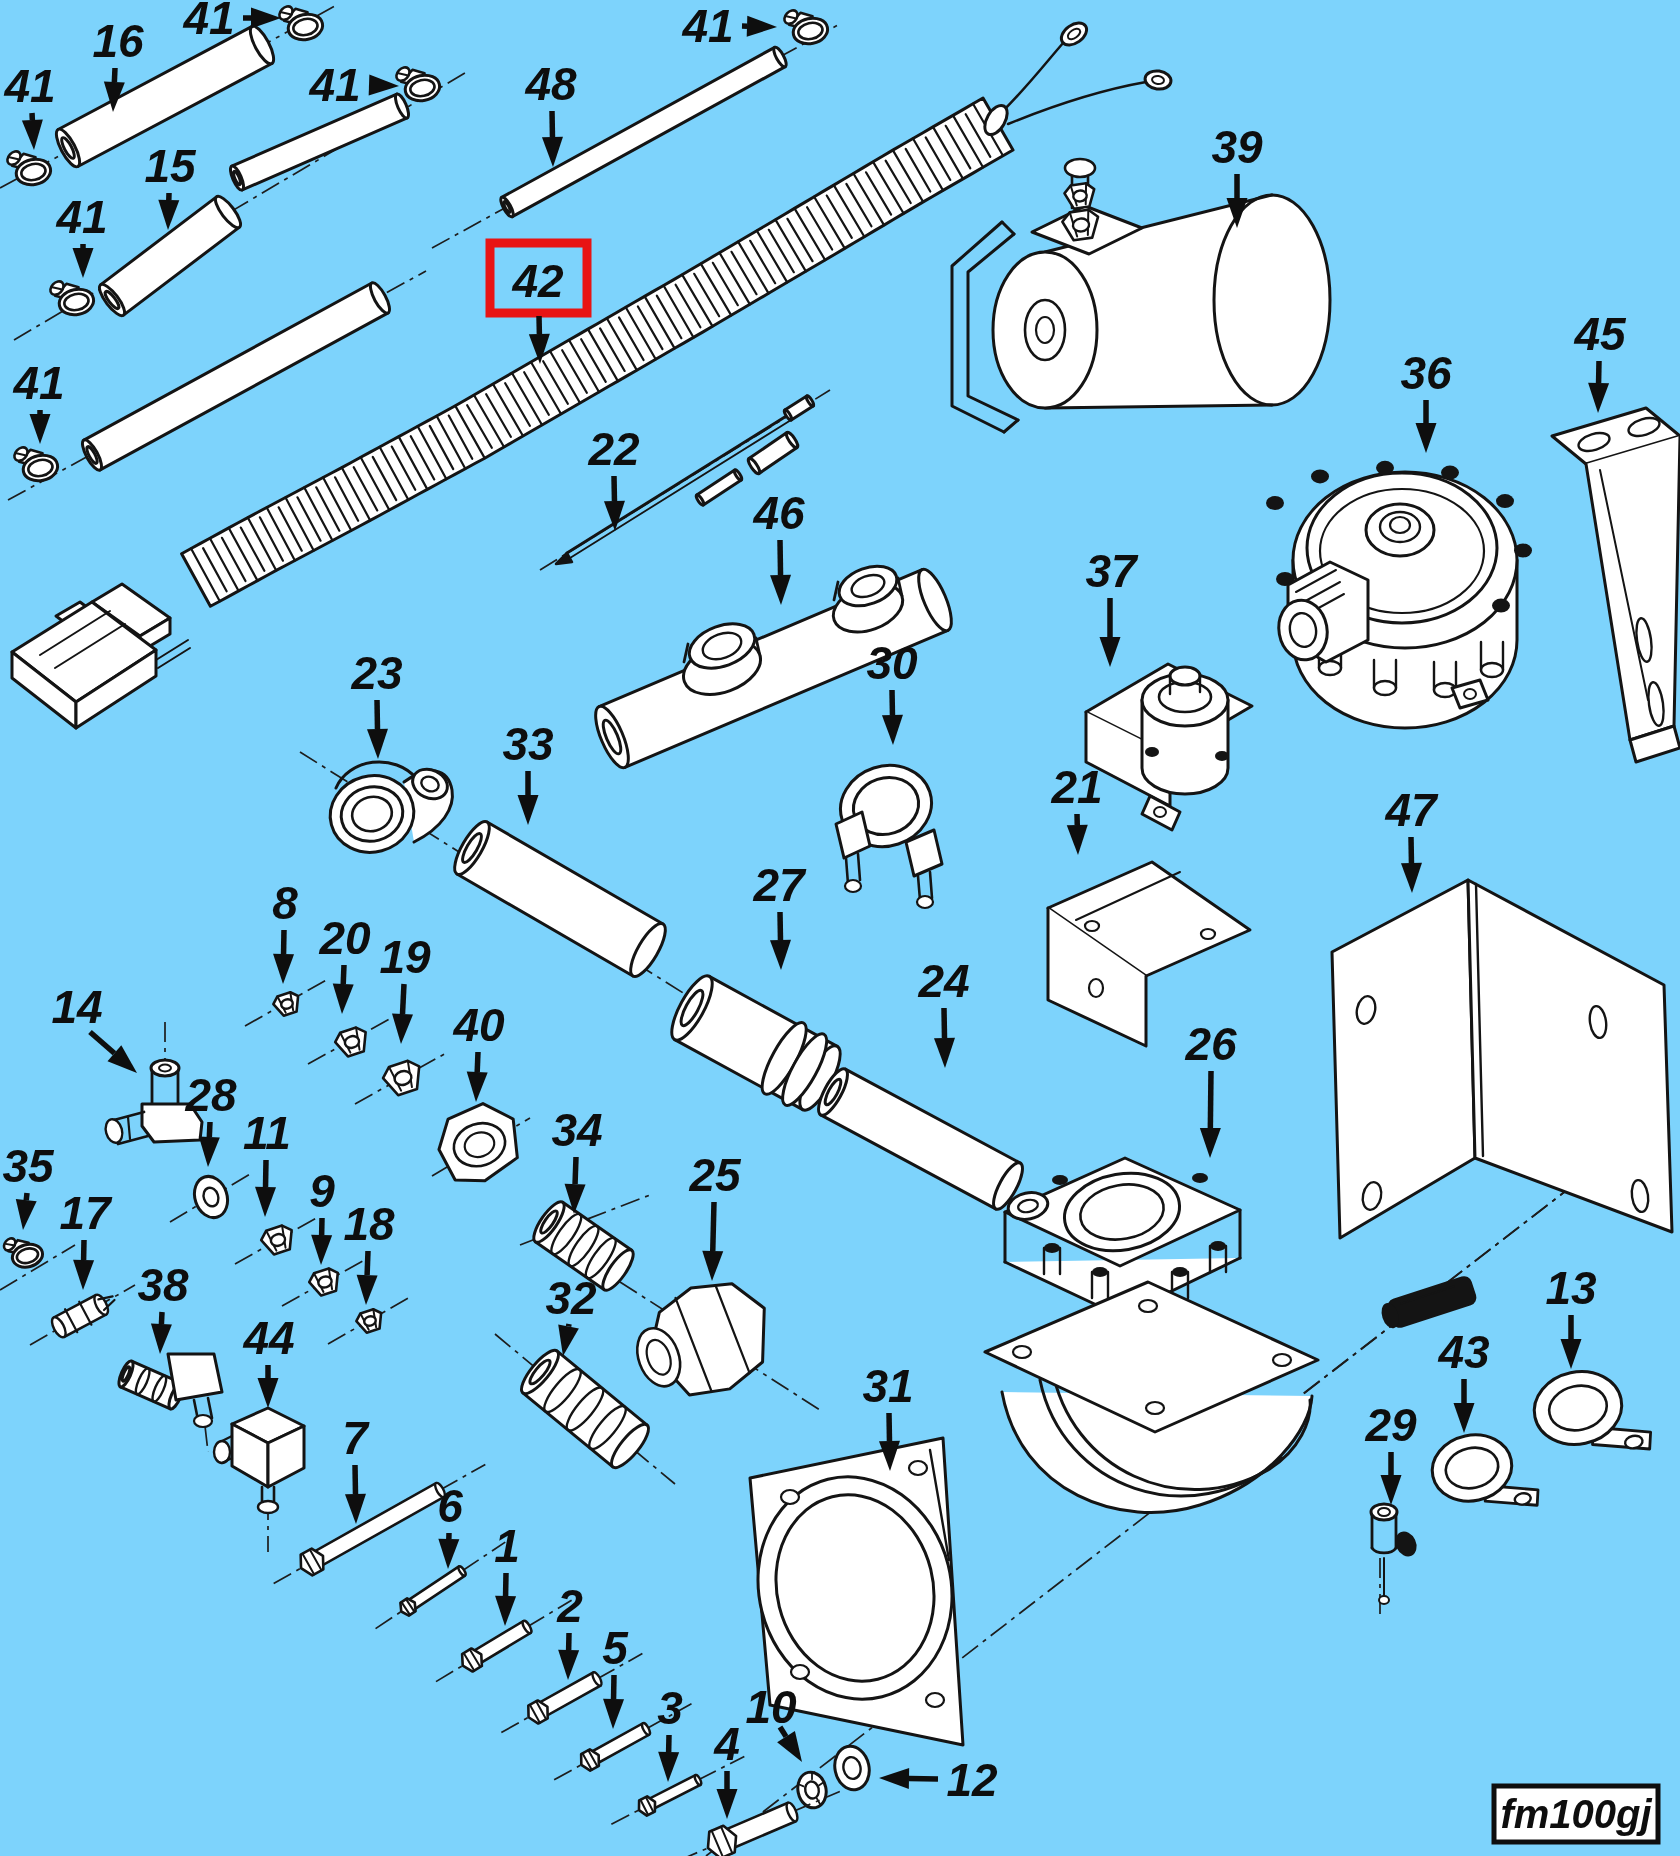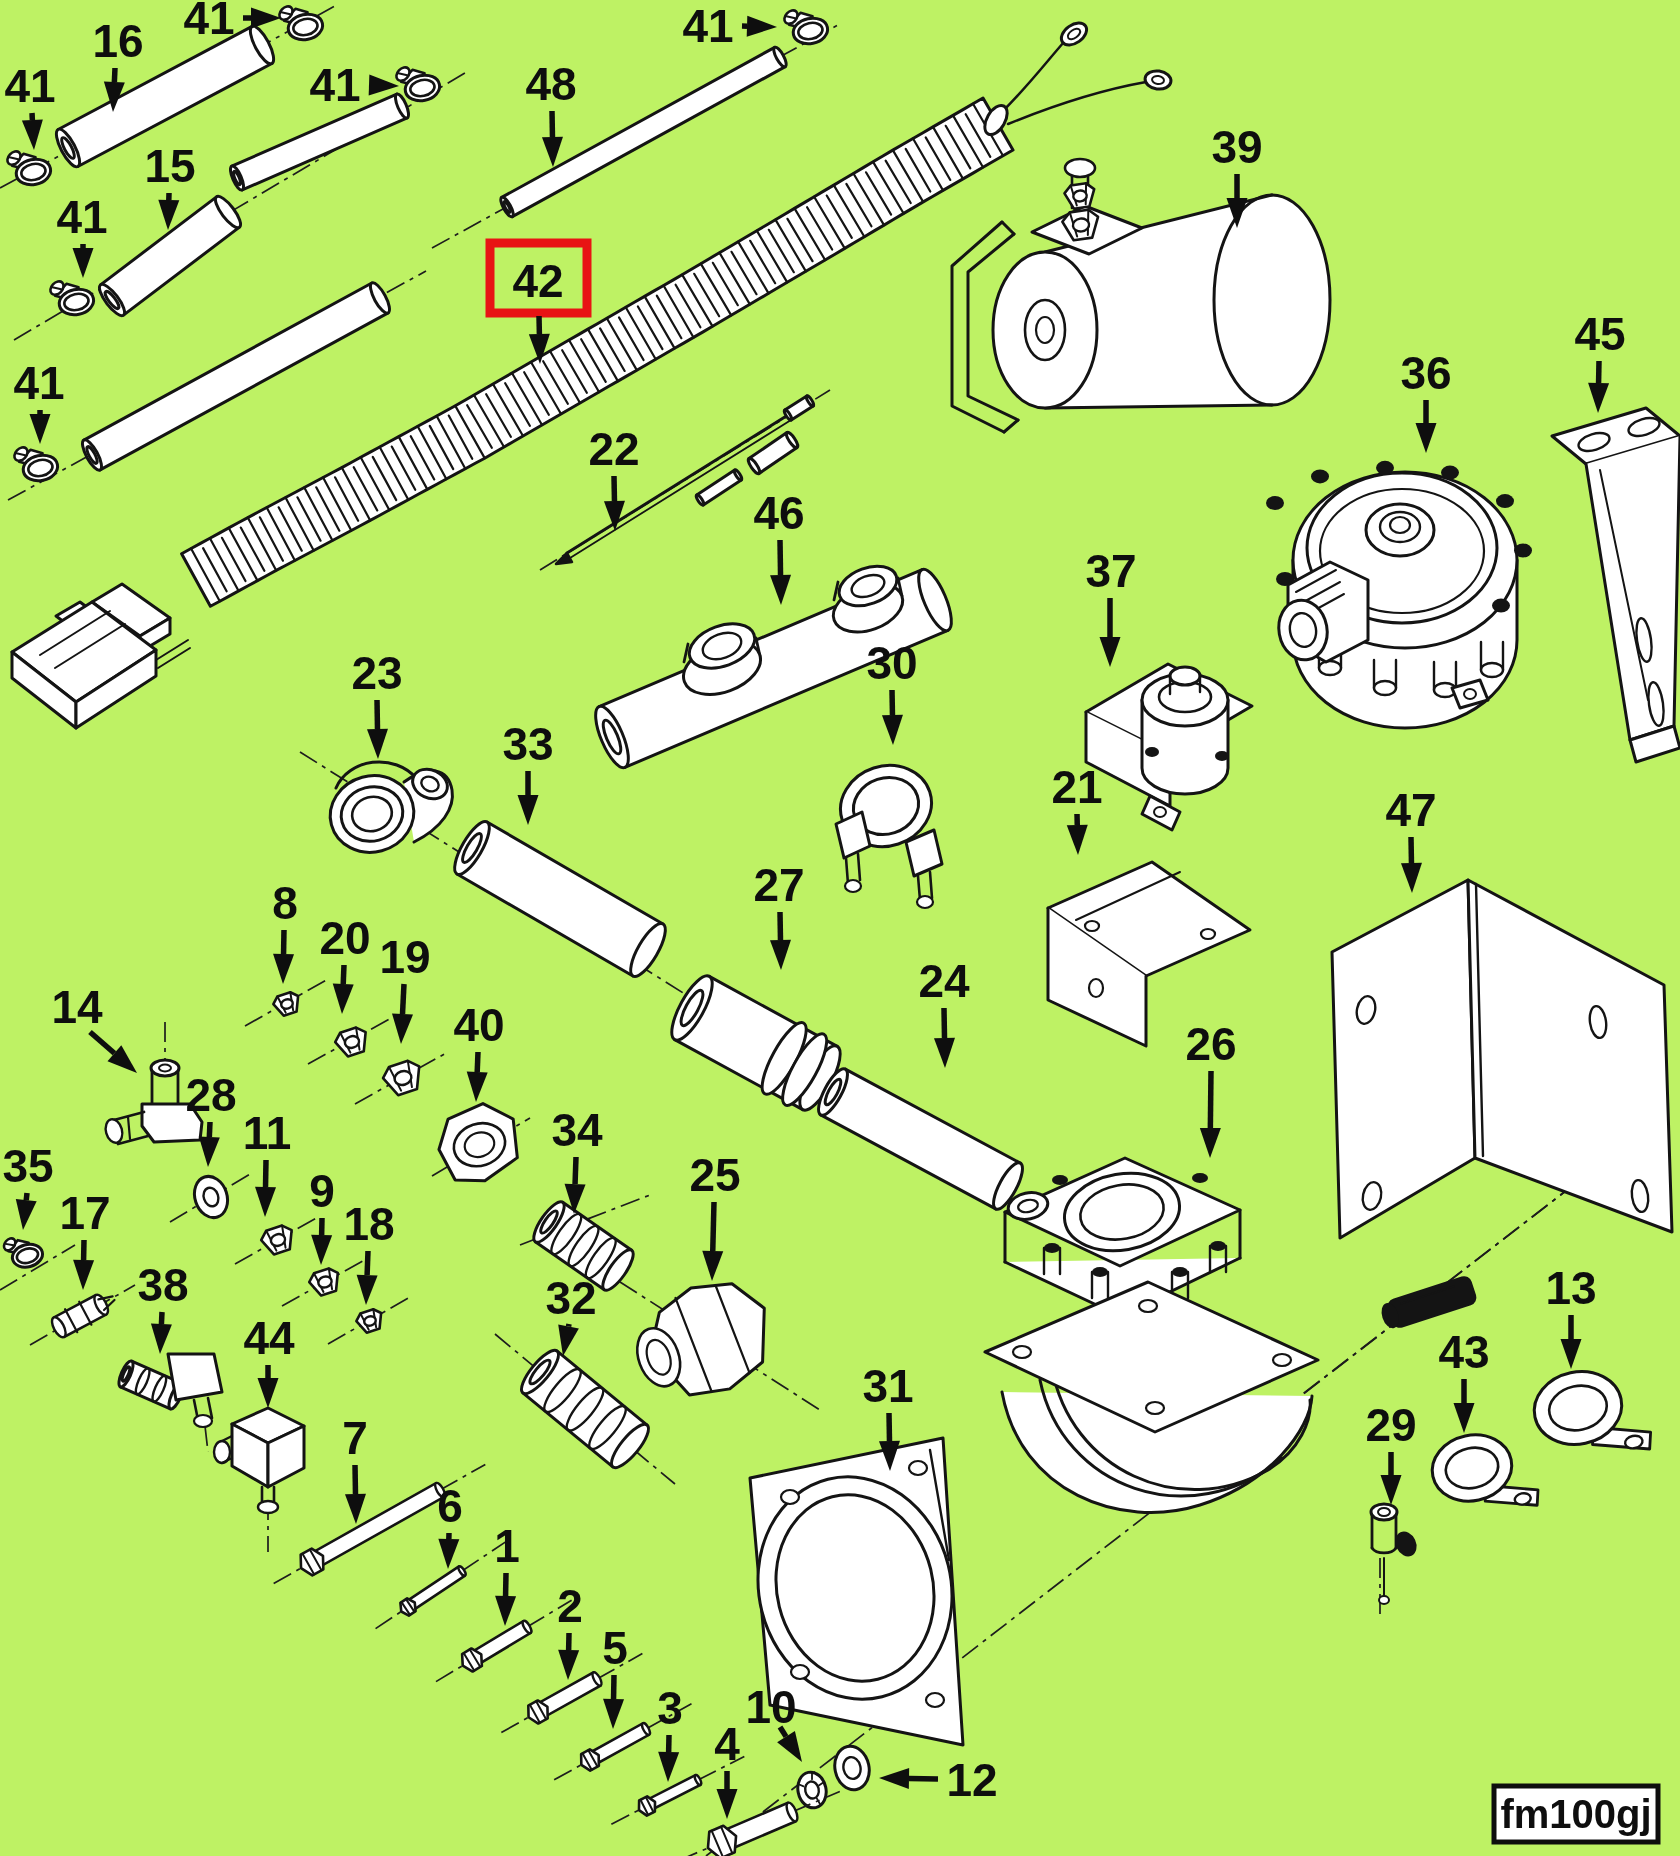--- a/index.html
+++ b/index.html
@@ -1,16 +1,16 @@
 <!DOCTYPE html>
 <html><head>
 <meta charset="utf-8">
 <style>
   html,body{margin:0;padding:0;background:#ffffff;}
-  .page{width:1680px;height:1856px;position:relative;background:#bef264;overflow:hidden;}
+  .page{width:1680px;height:1856px;position:relative;background:#7dd3fc;overflow:hidden;font-style:italic;}
   svg{display:block}
   .lbl{font-family:"Liberation Sans","DejaVu Sans",sans-serif;font-weight:700;font-size:46px;fill:#0e0e0e;text-anchor:middle}
   .code{font-family:"Liberation Sans","DejaVu Sans",sans-serif;font-weight:700;font-size:40px;fill:#0e0e0e;text-anchor:middle}
   .axis{stroke:#1d1d1d;stroke-width:1.7;stroke-dasharray:20 6 4 6;fill:none}
 </style>
 </head>
 <body>
 
 <div class="page">
 <svg id="fig" width="1680" height="1856" viewBox="0 0 1680 1856" xmlns="http://www.w3.org/2000/svg">

